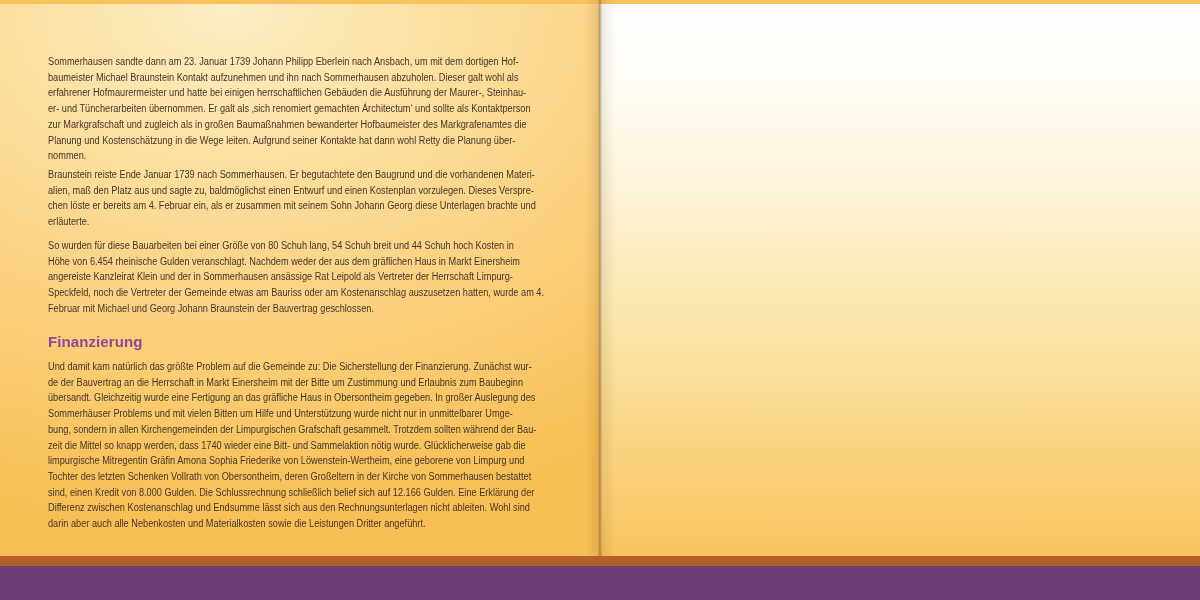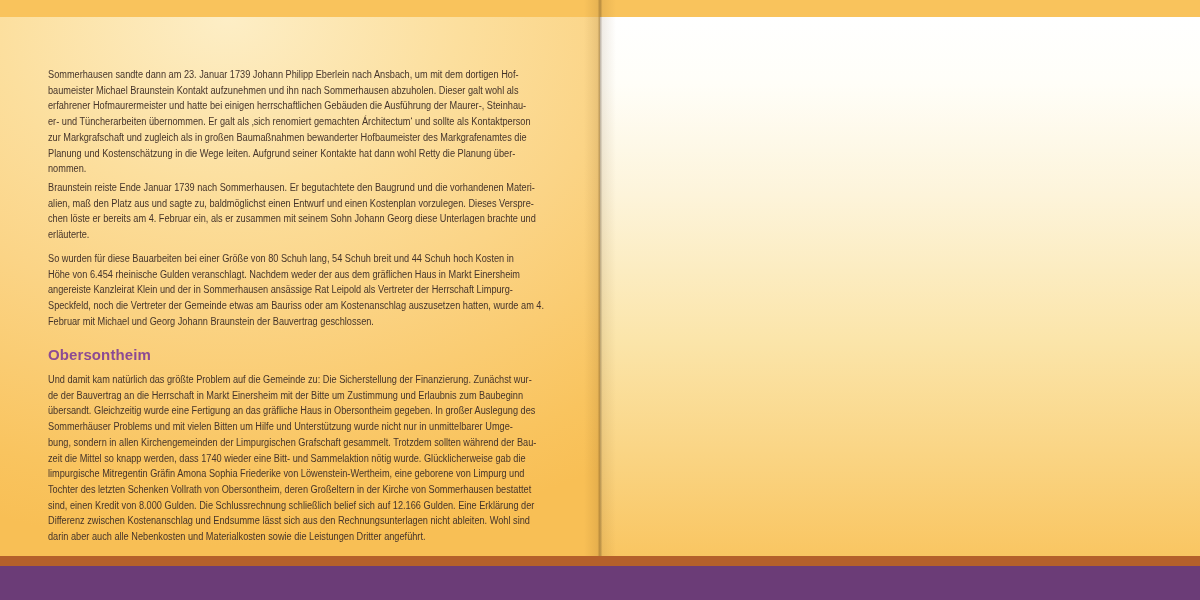--- a/index.html
+++ b/index.html
@@ -2,21 +2,21 @@
 <html><head>
 <meta charset="utf-8">
 <style>
   html,body{margin:0;padding:0;}
   body{
     width:1200px;height:600px;overflow:hidden;
     font-family:"Liberation Sans","DejaVu Sans",sans-serif;
     background:#f9c35c;position:relative;
   }
   .spread{position:absolute;inset:0;}
-  .page{position:absolute;top:17px;height:556px;width:600px;}
+  .page{position:absolute;top:4px;height:556px;width:600px;}
   .page-left{
     left:0;
     background:radial-gradient(120% 95% at 38% 0%,
       #fdeec6 0%, #fcdf9e 32%, #fbd486 55%, #f9c45f 88%, #f8bf55 100%);
   }
   .page-right{
     left:600px;
     background:linear-gradient(180deg,
       #ffffff 0%, #fffef8 12%, #fdf4da 32%, #fbe5aa 58%, #fad585 78%, #f9c35c 100%);
   }
@@ -61,21 +61,21 @@
 nommen.</p>
     <p class="txt condense abs left-p2">Braunstein reiste Ende Januar 1739 nach Sommerhausen. Er begutachtete den Baugrund und die vorhandenen Materi-
 alien, maß den Platz aus und sagte zu, baldmöglichst einen Entwurf und einen Kostenplan vorzulegen. Dieses Verspre-
 chen löste er bereits am 4. Februar ein, als er zusammen mit seinem Sohn Johann Georg diese Unterlagen brachte und
 erläuterte.</p>
     <p class="txt condense abs left-p3">So wurden für diese Bauarbeiten bei einer Größe von 80 Schuh lang, 54 Schuh breit und 44 Schuh hoch Kosten in
 Höhe von 6.454 rheinische Gulden veranschlagt. Nachdem weder der aus dem gräflichen Haus in Markt Einersheim
 angereiste Kanzleirat Klein und der in Sommerhausen ansässige Rat Leipold als Vertreter der Herrschaft Limpurg-
 Speckfeld, noch die Vertreter der Gemeinde etwas am Bauriss oder am Kostenanschlag auszusetzen hatten, wurde am 4.
 Februar mit Michael und Georg Johann Braunstein der Bauvertrag geschlossen.</p>
-    <h2 class="heading abs left-h">Obersontheim</h2>
+    <h2 class="heading abs left-h">Finanzierung</h2>
     <p class="txt condense abs left-p4">Und damit kam natürlich das größte Problem auf die Gemeinde zu: Die Sicherstellung der Finanzierung. Zunächst wur-
 de der Bauvertrag an die Herrschaft in Markt Einersheim mit der Bitte um Zustimmung und Erlaubnis zum Baubeginn
 übersandt. Gleichzeitig wurde eine Fertigung an das gräfliche Haus in Obersontheim gegeben. In großer Auslegung des
 Sommerhäuser Problems und mit vielen Bitten um Hilfe und Unterstützung wurde nicht nur in unmittelbarer Umge-
 bung, sondern in allen Kirchengemeinden der Limpurgischen Grafschaft gesammelt. Trotzdem sollten während der Bau-
 zeit die Mittel so knapp werden, dass 1740 wieder eine Bitt- und Sammelaktion nötig wurde. Glücklicherweise gab die
 limpurgische Mitregentin Gräfin Amona Sophia Friederike von Löwenstein-Wertheim, eine geborene von Limpurg und
 Tochter des letzten Schenken Vollrath von Obersontheim, deren Großeltern in der Kirche von Sommerhausen bestattet
 sind, einen Kredit von 8.000 Gulden. Die Schlussrechnung schließlich belief sich auf 12.166 Gulden. Eine Erklärung der
 Differenz zwischen Kostenanschlag und Endsumme lässt sich aus den Rechnungsunterlagen nicht ableiten. Wohl sind

